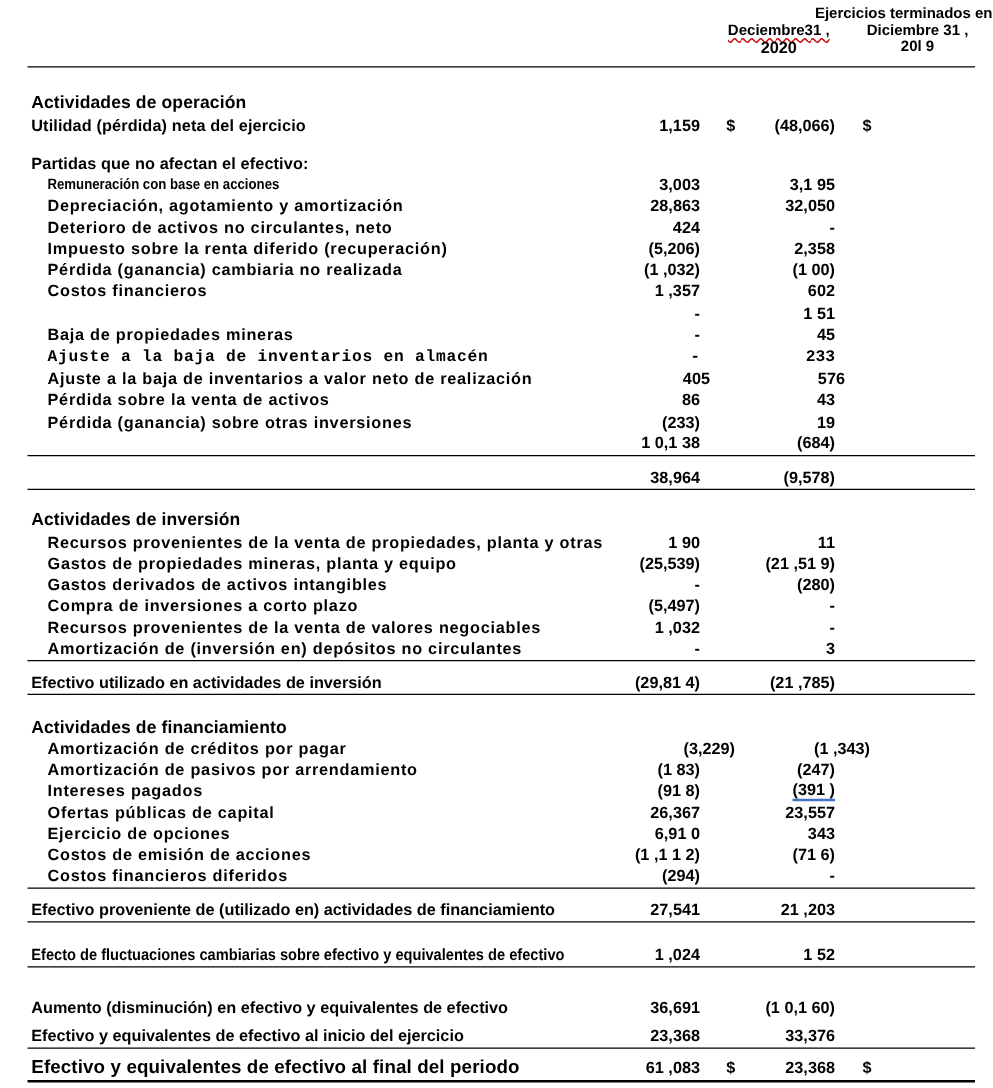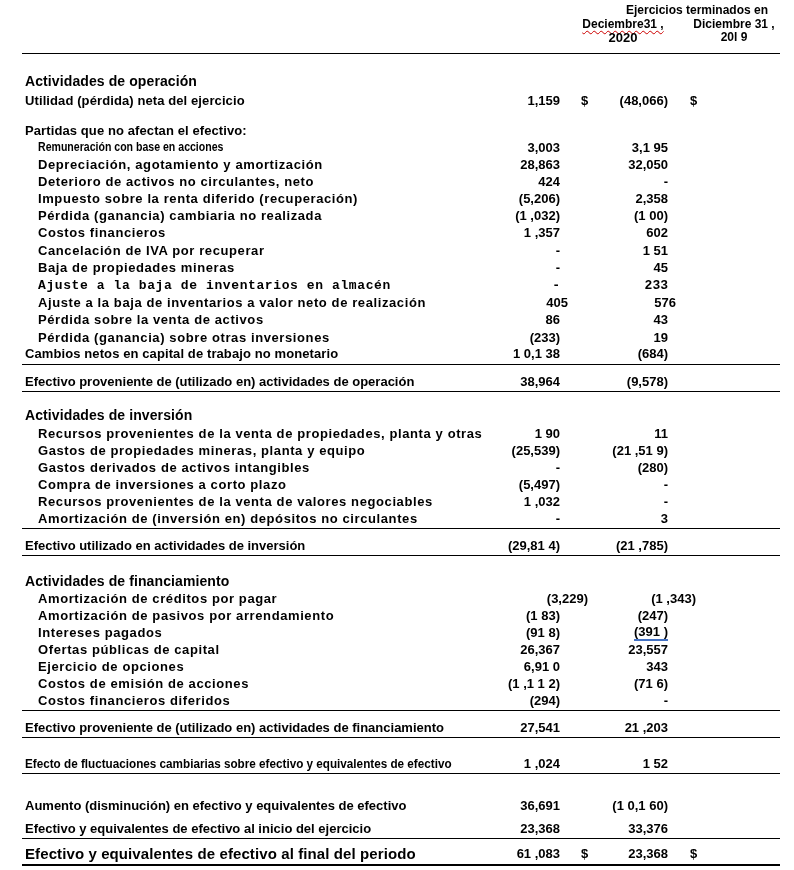--- a/index.html
+++ b/index.html
@@ -21,21 +21,21 @@
   .v1 { position: absolute; right: 126px; font-size: 13px; line-height: 17px; text-align: right; }
   .v2 { position: absolute; right: 18px; font-size: 13px; line-height: 17px; text-align: right; }
   .cur1 { position: absolute; left: 581px; font-size: 13px; line-height: 17px; }
   .cur2 { position: absolute; left: 690px; font-size: 13px; line-height: 17px; }
   .wavy { text-decoration: underline wavy #cc0000; text-decoration-thickness: 1px; text-underline-offset: 2px; }
   .blueul { border-bottom: 2px solid #4472c4; }
 </style>
 </head>
 <body>
 
-<div class="abs hdr" style="left:600px; top:4px; width:194px;">Ejercicios terminados en</div>
+<div class="abs hdr" style="left:600px; top:4px; width:194px;text-align:right;">Ejercicios terminados en</div>
 <div class="abs hdr" style="left:578px; top:18px; width:90px;">
   <span class="wavy">Deciembre31 ,</span><br>
   <span style="font-size:13px;">2020</span>
 </div>
 <div class="abs hdr" style="left:684px; top:18px; width:100px;">
   <span>Diciembre 31 ,</span><br>
   <span>20l 9</span>
 </div>
 <div class="hr" style="top:53px;"></div>
 
@@ -77,21 +77,20 @@
   <span class="lbl sub">Pérdida (ganancia) cambiaria no realizada</span>
   <span class="v1">(1 ,032)</span>
   <span class="v2">(1 00)</span>
 </div>
 <div class="row" style="top:224px;">
   <span class="lbl sub">Costos financieros</span>
   <span class="v1">1 ,357</span>
   <span class="v2">602</span>
 </div>
 <div class="row" style="top:242px;">
-  <span class="lbl sub">Cancelación de IVA por recuperar</span>
   <span class="v1">-</span>
   <span class="v2">1 51</span>
 </div>
 <div class="row" style="top:259px;">
   <span class="lbl sub">Baja de propiedades mineras</span>
   <span class="v1">-</span>
   <span class="v2">45</span>
 </div>
 <div class="row" style="top:277px;font-family:Liberation Mono, monospace;">
   <span class="lbl sub">Ajuste a la baja de inventarios en almacén</span>
@@ -107,27 +106,25 @@
   <span class="lbl sub">Pérdida sobre la venta de activos</span>
   <span class="v1">86</span>
   <span class="v2">43</span>
 </div>
 <div class="row" style="top:329px;">
   <span class="lbl sub">Pérdida (ganancia) sobre otras inversiones</span>
   <span class="v1">(233)</span>
   <span class="v2">19</span>
 </div>
 <div class="row" style="top:345px;">
-  <span class="lbl">Cambios netos en capital de trabajo no monetario</span>
   <span class="v1">1 0,1 38</span>
   <span class="v2">(684)</span>
 </div>
 <div class="hr" style="top:364px;"></div>
 <div class="row" style="top:373px;">
-  <span class="lbl tot">Efectivo proveniente de (utilizado en) actividades de operación</span>
   <span class="v1">38,964</span>
   <span class="v2">(9,578)</span>
 </div>
 <div class="hr" style="top:391px;"></div>
 
 <div class="row" style="top:407px;">
   <span class="lbl" style="font-size:14px;">Actividades de inversión</span>
 </div>
 <div class="row" style="top:425px;">
   <span class="lbl sub">Recursos provenientes de la venta de propiedades, planta y otras</span>

